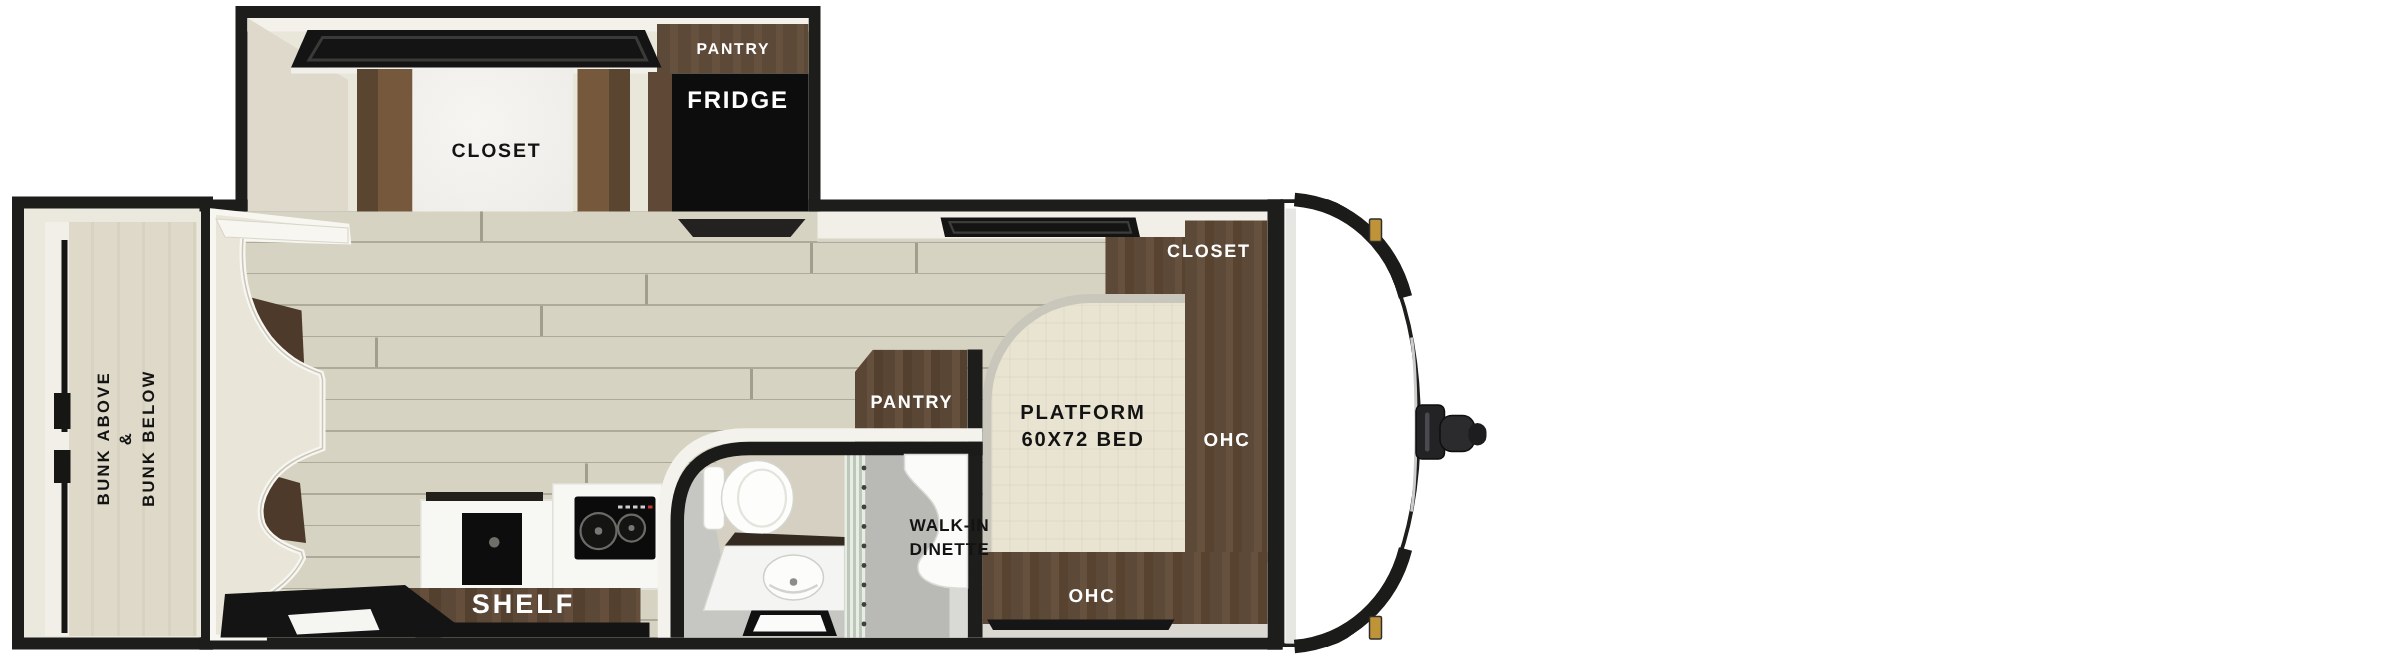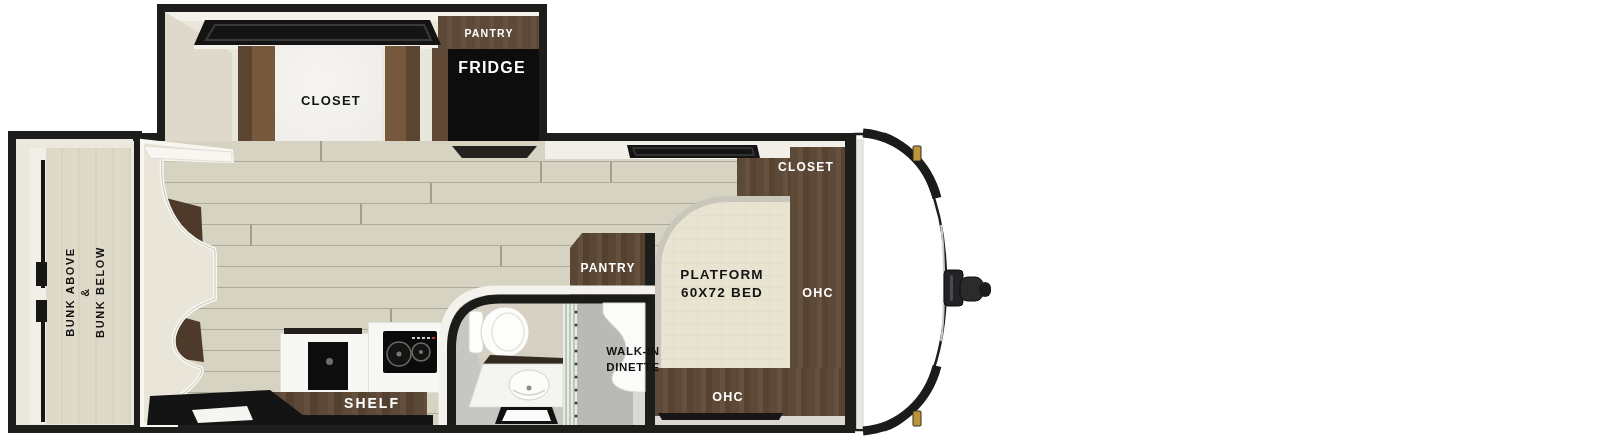--- a/index.html
+++ b/index.html
@@ -246,15 +246,15 @@
   <div class="lbl two" style="left:722px;top:284px;font-size:13.5px;line-height:18px;text-align:center;">
     <span style="display:block">PLATFORM</span>
     <span style="display:block">60X72 BED</span>
   </div>
   <div class="lbl white" style="left:818px;top:293px;font-size:12.5px;">OHC</div>
   <div class="lbl white" style="left:728px;top:397px;font-size:12.5px;">OHC</div>
   <div class="lbl two" style="left:585px;top:359px;font-size:11.5px;letter-spacing:0.6px;line-height:16px;margin-left:48px;">
     <span style="display:block">WALK-IN</span>
     <span style="display:block">DINETTE</span>
   </div>
-  <div class="lbl white" style="left:372px;top:403px;font-size:14px;letter-spacing:2px;">SHELF</div>
+  <div class="lbl white" style="left:349px;top:403px;font-size:18px;letter-spacing:2px;">SHELF</div>
 
 </div>
 
 </body></html>

